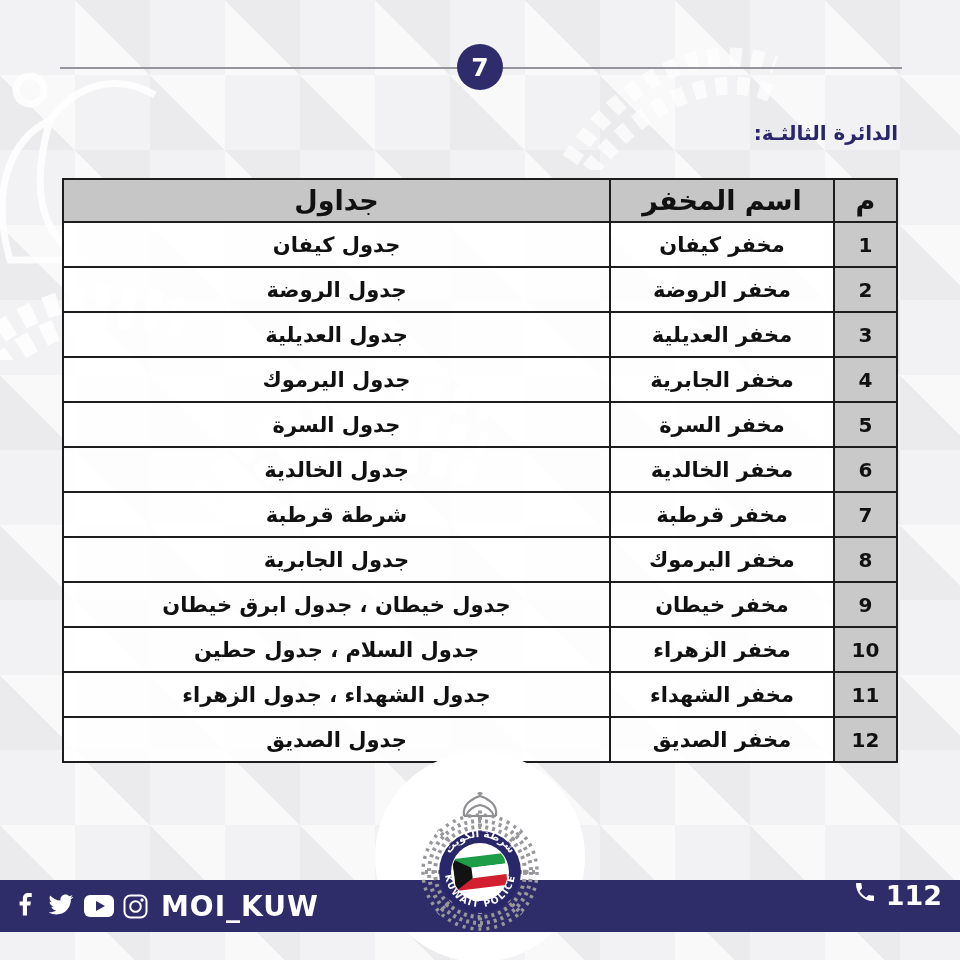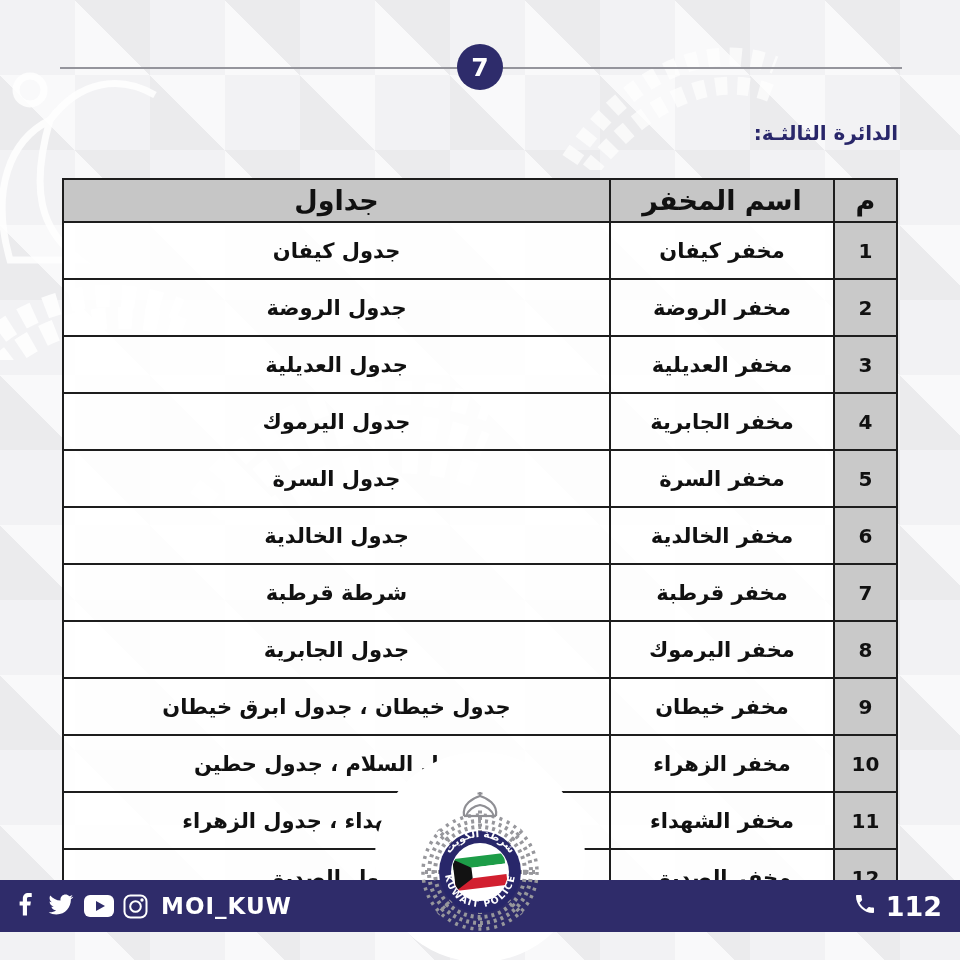--- a/index.html
+++ b/index.html
@@ -36,46 +36,46 @@
 
   
   .tbl-wrap { position:absolute; top:178px; left:62px; right:62px; }
   table { width:100%; border-collapse:collapse; direction:rtl; table-layout:fixed; }
   th, td {
     border:2px solid #1d1d1d;
     font-weight:bold; color:#111;
     text-align:center; vertical-align:middle;
   }
   th { background:#c6c6c6; height:43px; font-size:27px; }
-  td { background:rgba(255,255,255,.88); height:57px; font-size:21px; }
+  td { background:rgba(255,255,255,.88); height:45px; font-size:21px; }
   td.num { background:#c9c9c9; font-size:20px; }
   col.c-num { width:63px; }
   col.c-station { width:224px; }
 
   
   .footer-bar {
     position:absolute; top:880px; left:0; right:0; height:52px;
     background:#2f2c6a;
   }
   .logo-cut {
     position:absolute; top:752px; left:375px;
     width:210px; height:210px; border-radius:50%; background:#ffffff;
   }
   .emblem { position:absolute; top:790px; left:405px; }
 
   .social {
     position:absolute; top:880px; left:16px; height:52px;
     display:flex; align-items:center; gap:9px;
   }
   .social .icon { display:flex; align-items:center; }
-  .handle { color:#fff; font-weight:bold; font-size:23px; letter-spacing:1px; margin-left:4px; direction:ltr; }
+  .handle { color:#fff; font-weight:bold; font-size:28px; letter-spacing:1px; margin-left:4px; direction:ltr; }
 
   .emergency {
     position:absolute; top:880px; right:18px; height:52px;
-    display:flex; align-items:center; gap:9px;
+    display:flex; gap:9px;
   }
   .emergency .number { color:#fff; font-weight:bold; font-size:27px; direction:ltr; }
 </style>
 </head>
 <body>
 
 <div class="page">
 
   <svg class="wm" style="top:20px; left:-30px;" width="280" height="340" viewBox="0 0 280 340">
     <g fill="none" stroke="#ffffff" stroke-width="7" opacity="0.85">

